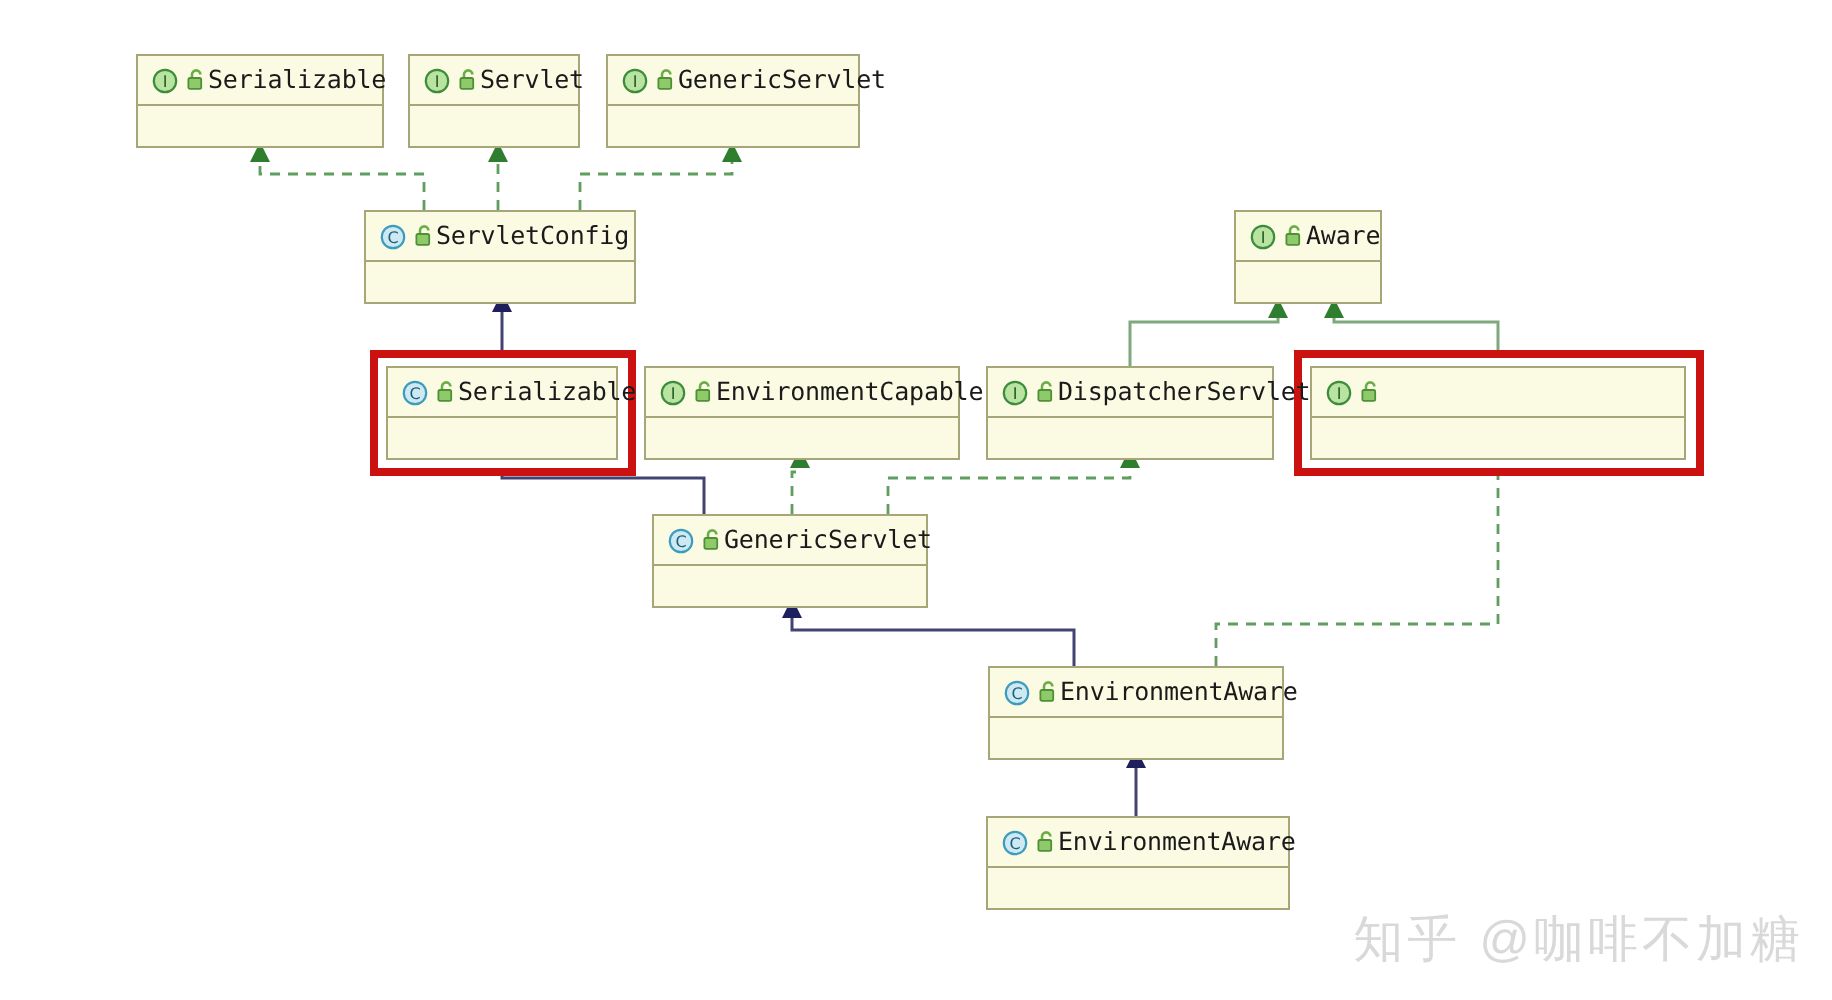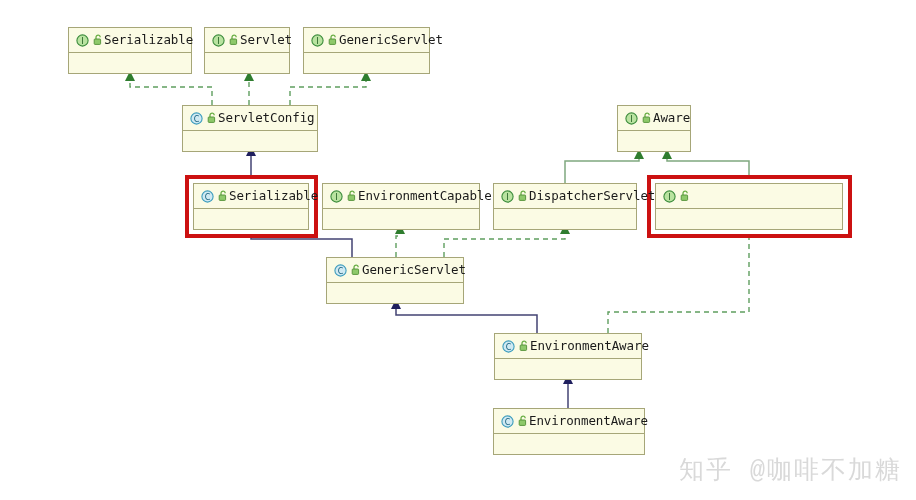--- a/index.html
+++ b/index.html
@@ -41,21 +41,21 @@
     position:absolute;
     border:4px solid #cc1111;
     background:#ffffff;
     box-sizing:border-box;
     z-index:4;
   }
 
   
   #watermark{
     position:absolute;right:14px;bottom:14px;
-    font-family:Liberation Mono, monospace;
+    font-family:Liberation Sans, sans-serif;
     font-size:25px;color:#d9d9d9;letter-spacing:2px;
     white-space:nowrap;user-select:none;z-index:9;
   }
 </style>
 </head>
 <body>
 
 <div id="stage">
 
   <svg id="edges" viewBox="0 0 916 500" width="916" height="500">

